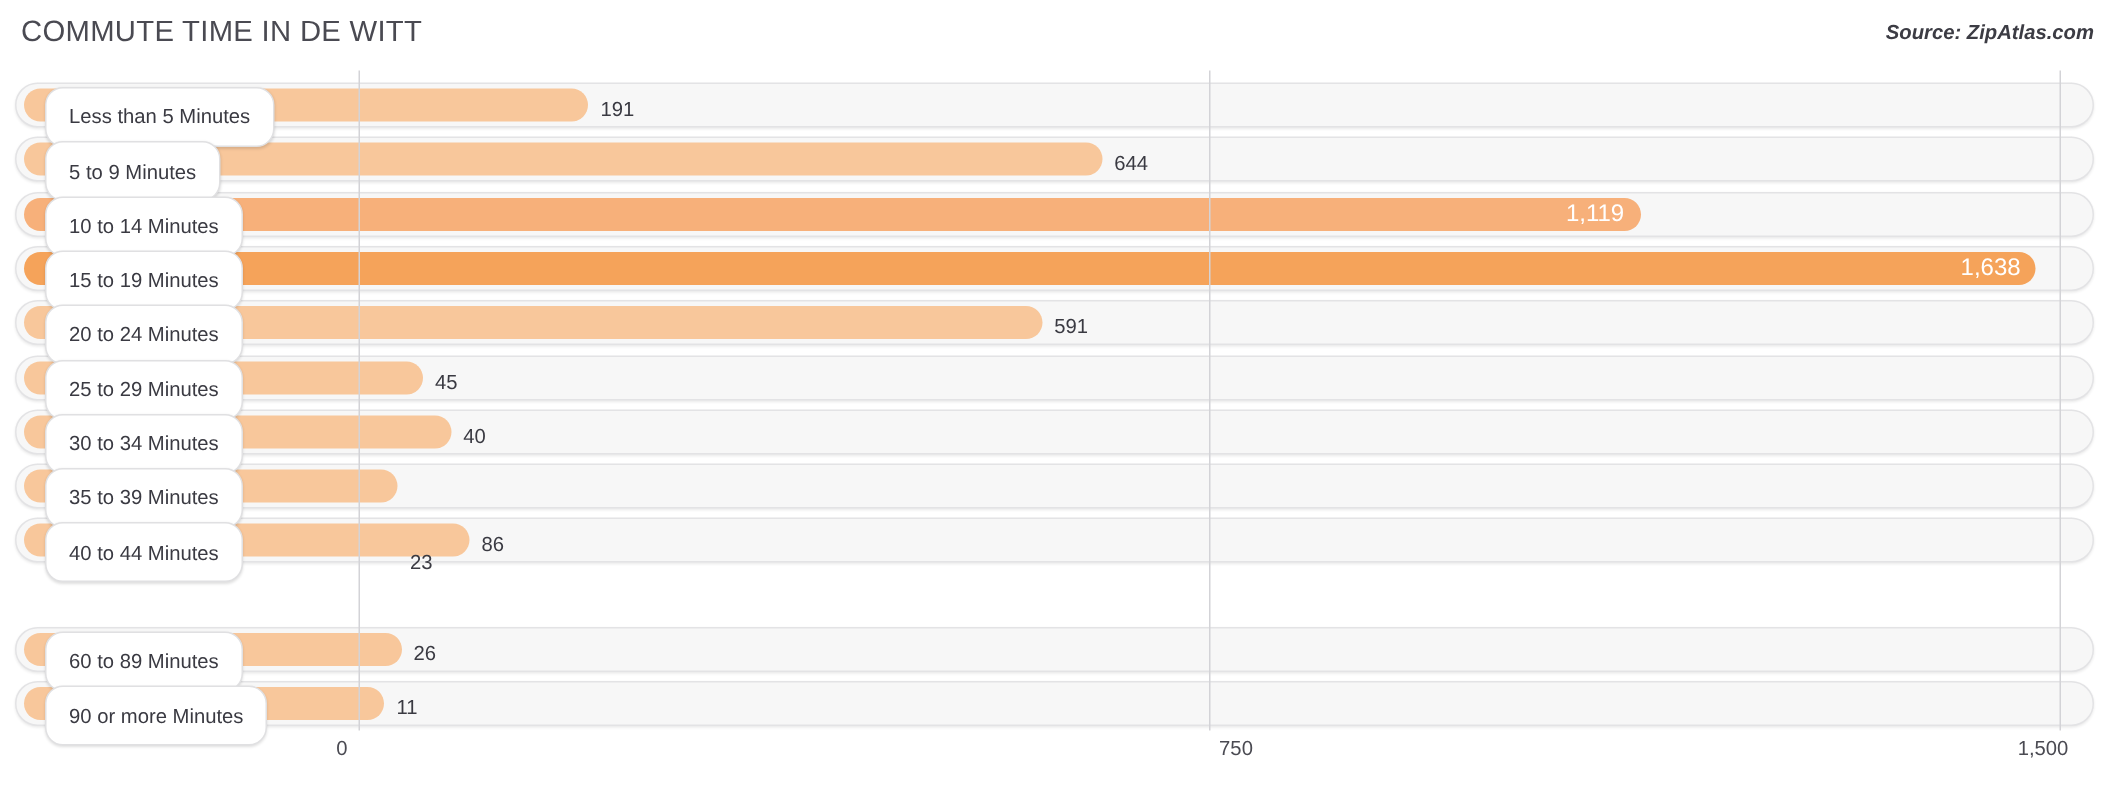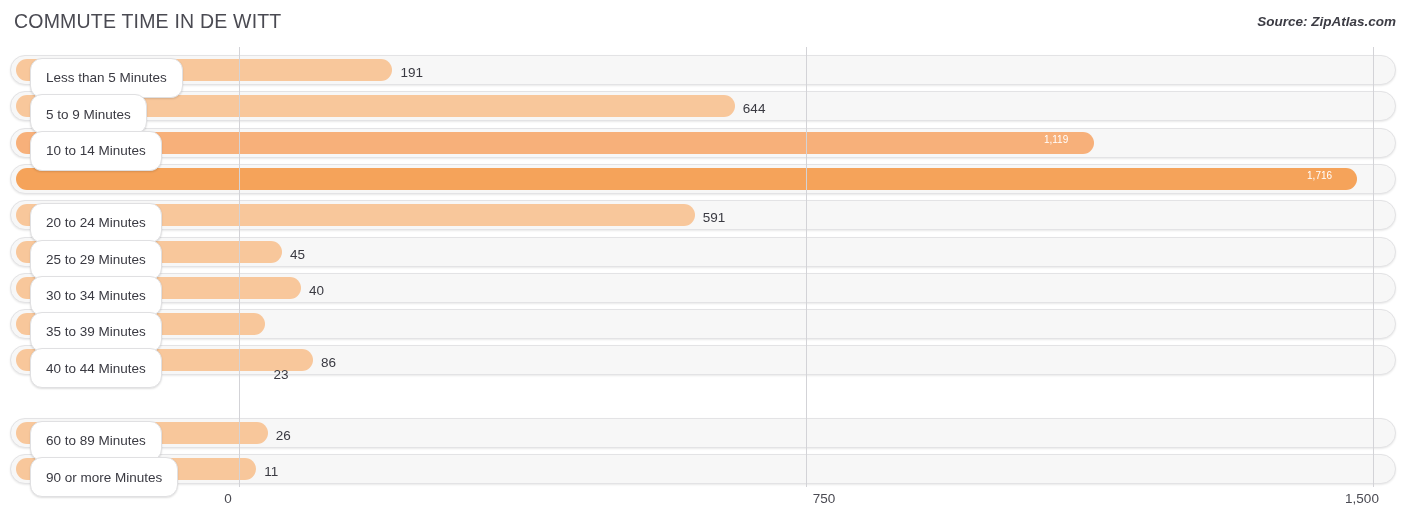--- a/index.html
+++ b/index.html
@@ -137,21 +137,21 @@
     font-size: 13.5px;
     color: #3a3a42;
     white-space: nowrap;
     line-height: 1;
     z-index: 4;
   }
   
   .value-in {
     position: absolute;
     top: 7px;
-    font-size: 10px;
+    font-size: 16px;
     color: #ffffff;
     white-space: nowrap;
     line-height: 1;
     z-index: 4;
   }
 
   
   .axis {
     position: absolute;
     left: 0;
@@ -203,21 +203,24 @@
         <div class="track"></div>
         <div class="bar" style="width: 1077.96px; background: rgb(247, 176, 122);"></div>
         <div class="label-pill">
           <span>10 to 14 Minutes</span>
         </div>
         <div class="value-in" style="left: 1033.96px;">1,119</div>
       </div>
       <div class="row" style="top: 116.9px;">
         <div class="track"></div>
         <div class="bar" style="width: 1341.05px; background: rgb(245, 163, 90);"></div>
-        <div class="value-in" style="left: 1297.05px;">1,716</div>
+        <div class="label-pill">
+          <span>15 to 19 Minutes</span>
+        </div>
+        <div class="value-in" style="left: 1297.05px;">1,638</div>
       </div>
       <div class="row" style="top: 153.2px;">
         <div class="track"></div>
         <div class="bar" style="width: 678.796px; background: rgb(248, 199, 155);"></div>
         <div class="label-pill">
           <span>20 to 24 Minutes</span>
         </div>
         <div class="value-out" style="left: 692.796px;">591</div>
       </div>
       <div class="row" style="top: 189.5px;">

